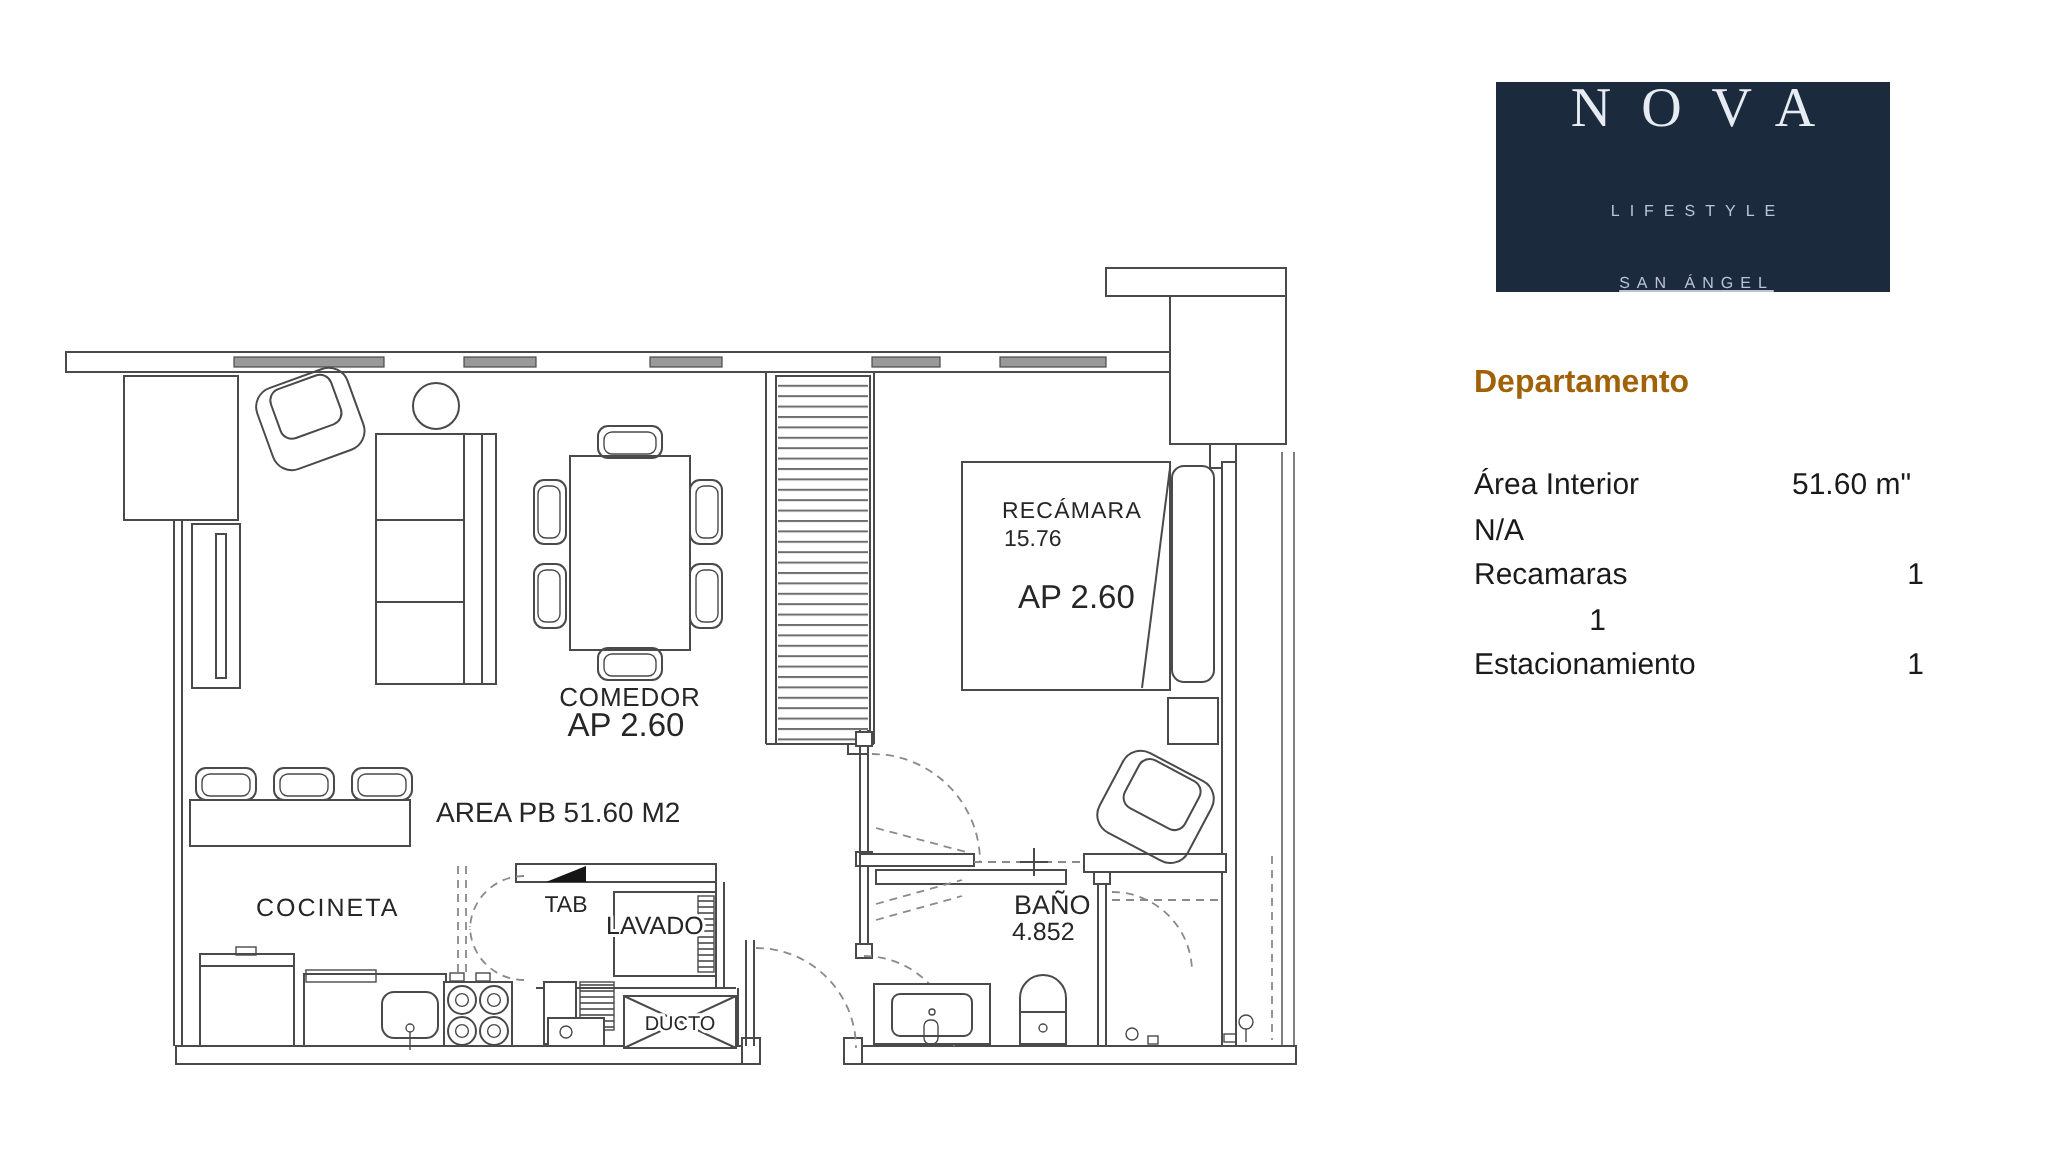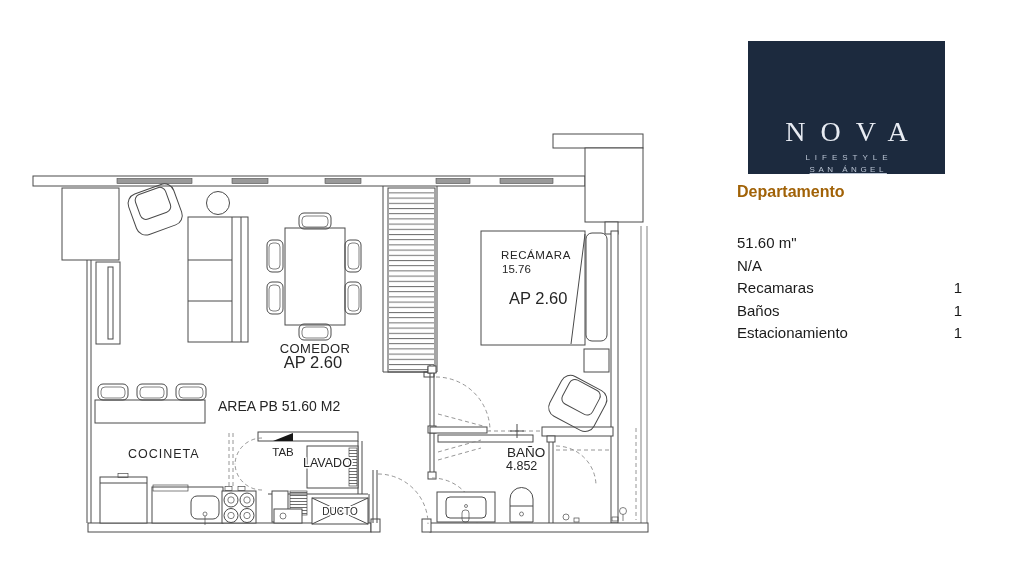--- a/index.html
+++ b/index.html
@@ -11,22 +11,22 @@
   .ln{fill:none;stroke:currentColor;stroke-width:1;}
   .thin{fill:none;stroke:currentColor;stroke-width:.7;}
   .wall{fill:#fff;stroke:currentColor;stroke-width:1;}
   .win{fill:#999;stroke:currentColor;stroke-width:.6;}
   .dash{fill:none;stroke:#8a8a8a;stroke-width:.9;stroke-dasharray:4 3;}
   .blk{fill:#161616;stroke:none;}
   .lbl{font-family:"Liberation Sans",sans-serif;fill:#262626;
        paint-order:stroke;stroke:#fff;stroke-width:3px;stroke-linejoin:round;}
 
   
-  .logo{position:absolute;left:748px;top:41px;width:197px;height:133px;
-        display:flex;flex-direction:column;justify-content:flex-end;align-items:center;}
+  .logo{position:absolute;left:748px;top:41px;width:197px;height:105px;
+        display:flex;flex-direction:column;justify-content:space-between;align-items:center;}
   .logo-title{font-family:"Liberation Serif",serif;font-size:28px;font-weight:400;
         color:#e7ebf2;letter-spacing:15px;margin-right:-15px;line-height:1;}
   .logo-sub{font-size:8px;color:#bac4d3;letter-spacing:5px;margin-right:-5px;margin-top:7px;}
   .logo-sub2{font-size:8px;color:#bac4d3;letter-spacing:3.5px;margin-right:-3.5px;margin-top:3px;text-decoration:underline;}
 
   .panel{position:absolute;left:737px;top:183px;width:225px;}
   .panel h2{font-size:16px;font-weight:bold;margin:0 0 31px 0;color:#a16207;}
   .spec-row{display:flex;align-items:baseline;font-size:15px;line-height:22.6px;color:#1a1a1a;}
   .spec-label{flex:1;}
   .spec-value{width:66px;}
@@ -276,30 +276,30 @@
 
 <div class="logo" style="background-color: rgb(28, 42, 62);">
   <div class="logo-title">NOVA</div>
   <div class="logo-sub">LIFESTYLE</div>
   <div class="logo-sub2">SAN ÁNGEL</div>
 </div>
 
 <div class="panel">
   <h2>Departamento</h2>
   <div class="spec-row">
+    <span class="spec-label">Área Interior</span>
     <span class="spec-value v-left">51.60 m"</span>
   </div>
   <div class="spec-row">
     <span class="spec-value v-left">N/A</span>
   </div>
   <div class="spec-row">
     <span class="spec-label">Recamaras</span>
     <span class="spec-value v-right">1</span>
   </div>
   <div class="spec-row">
-    <span class="spec-label">Baños</span>
     <span class="spec-value v-right">1</span>
   </div>
   <div class="spec-row">
     <span class="spec-label">Estacionamiento</span>
     <span class="spec-value v-right">1</span>
   </div>
 </div>
 
 </body></html>

